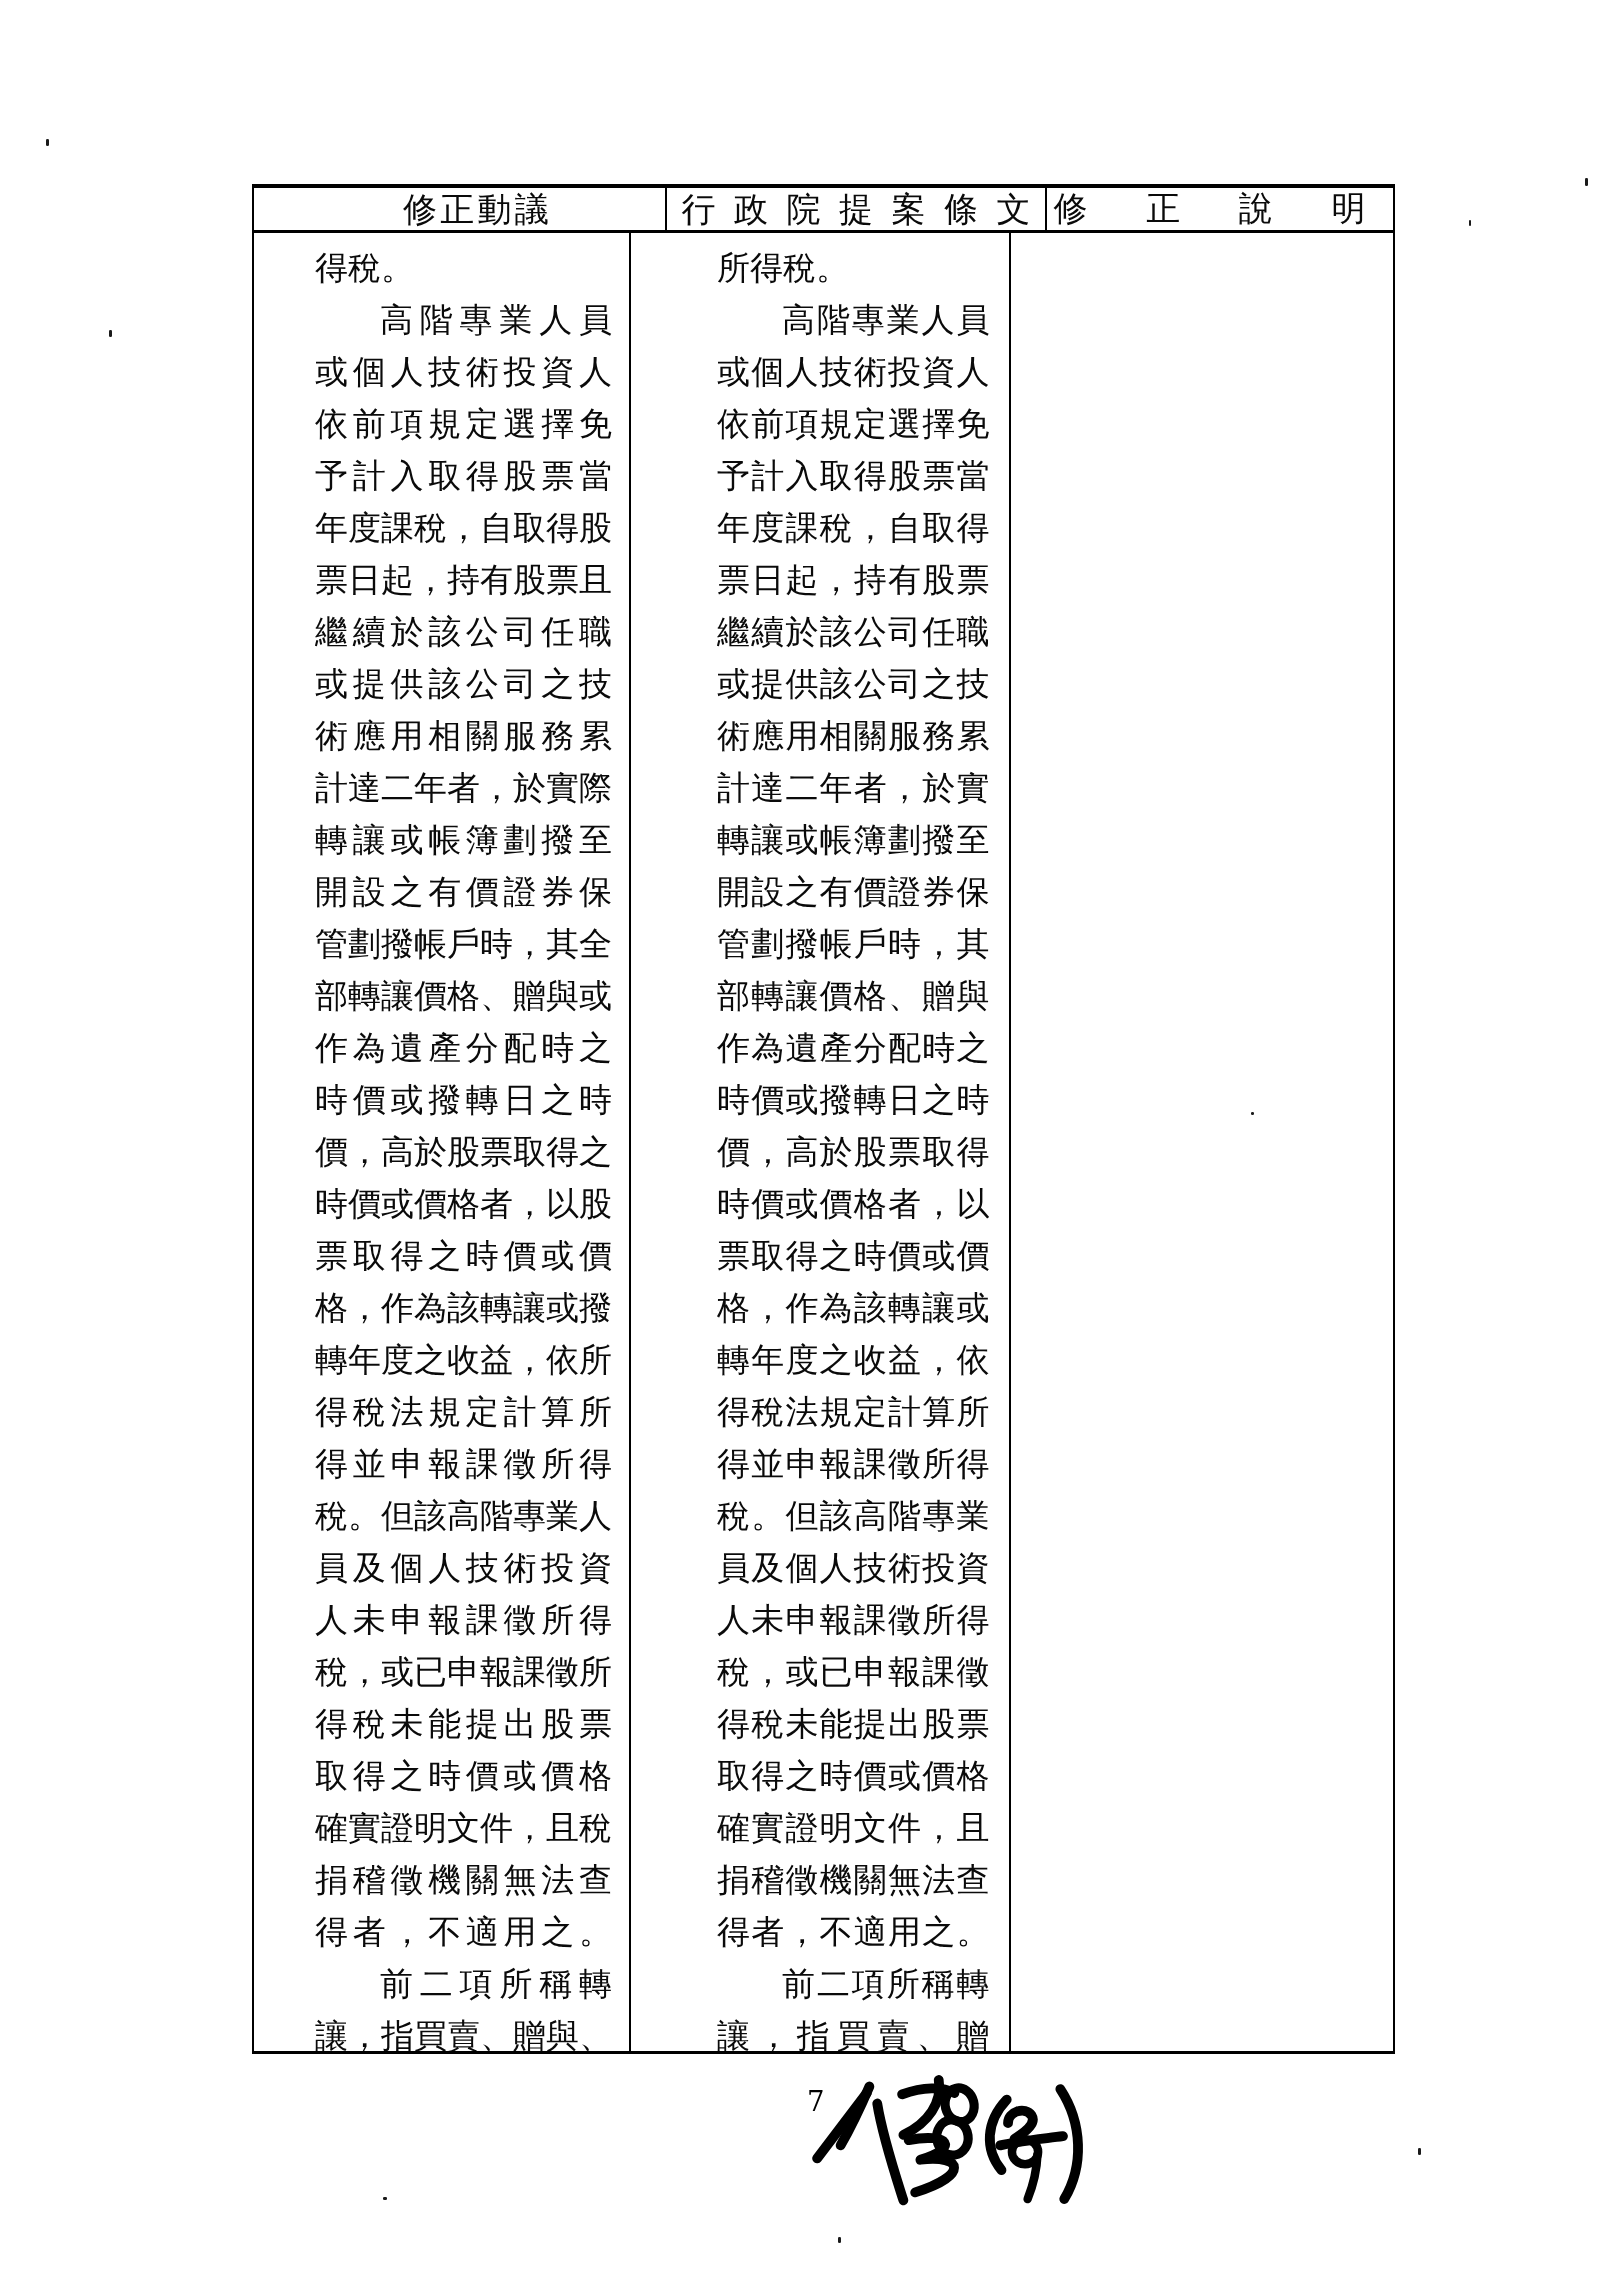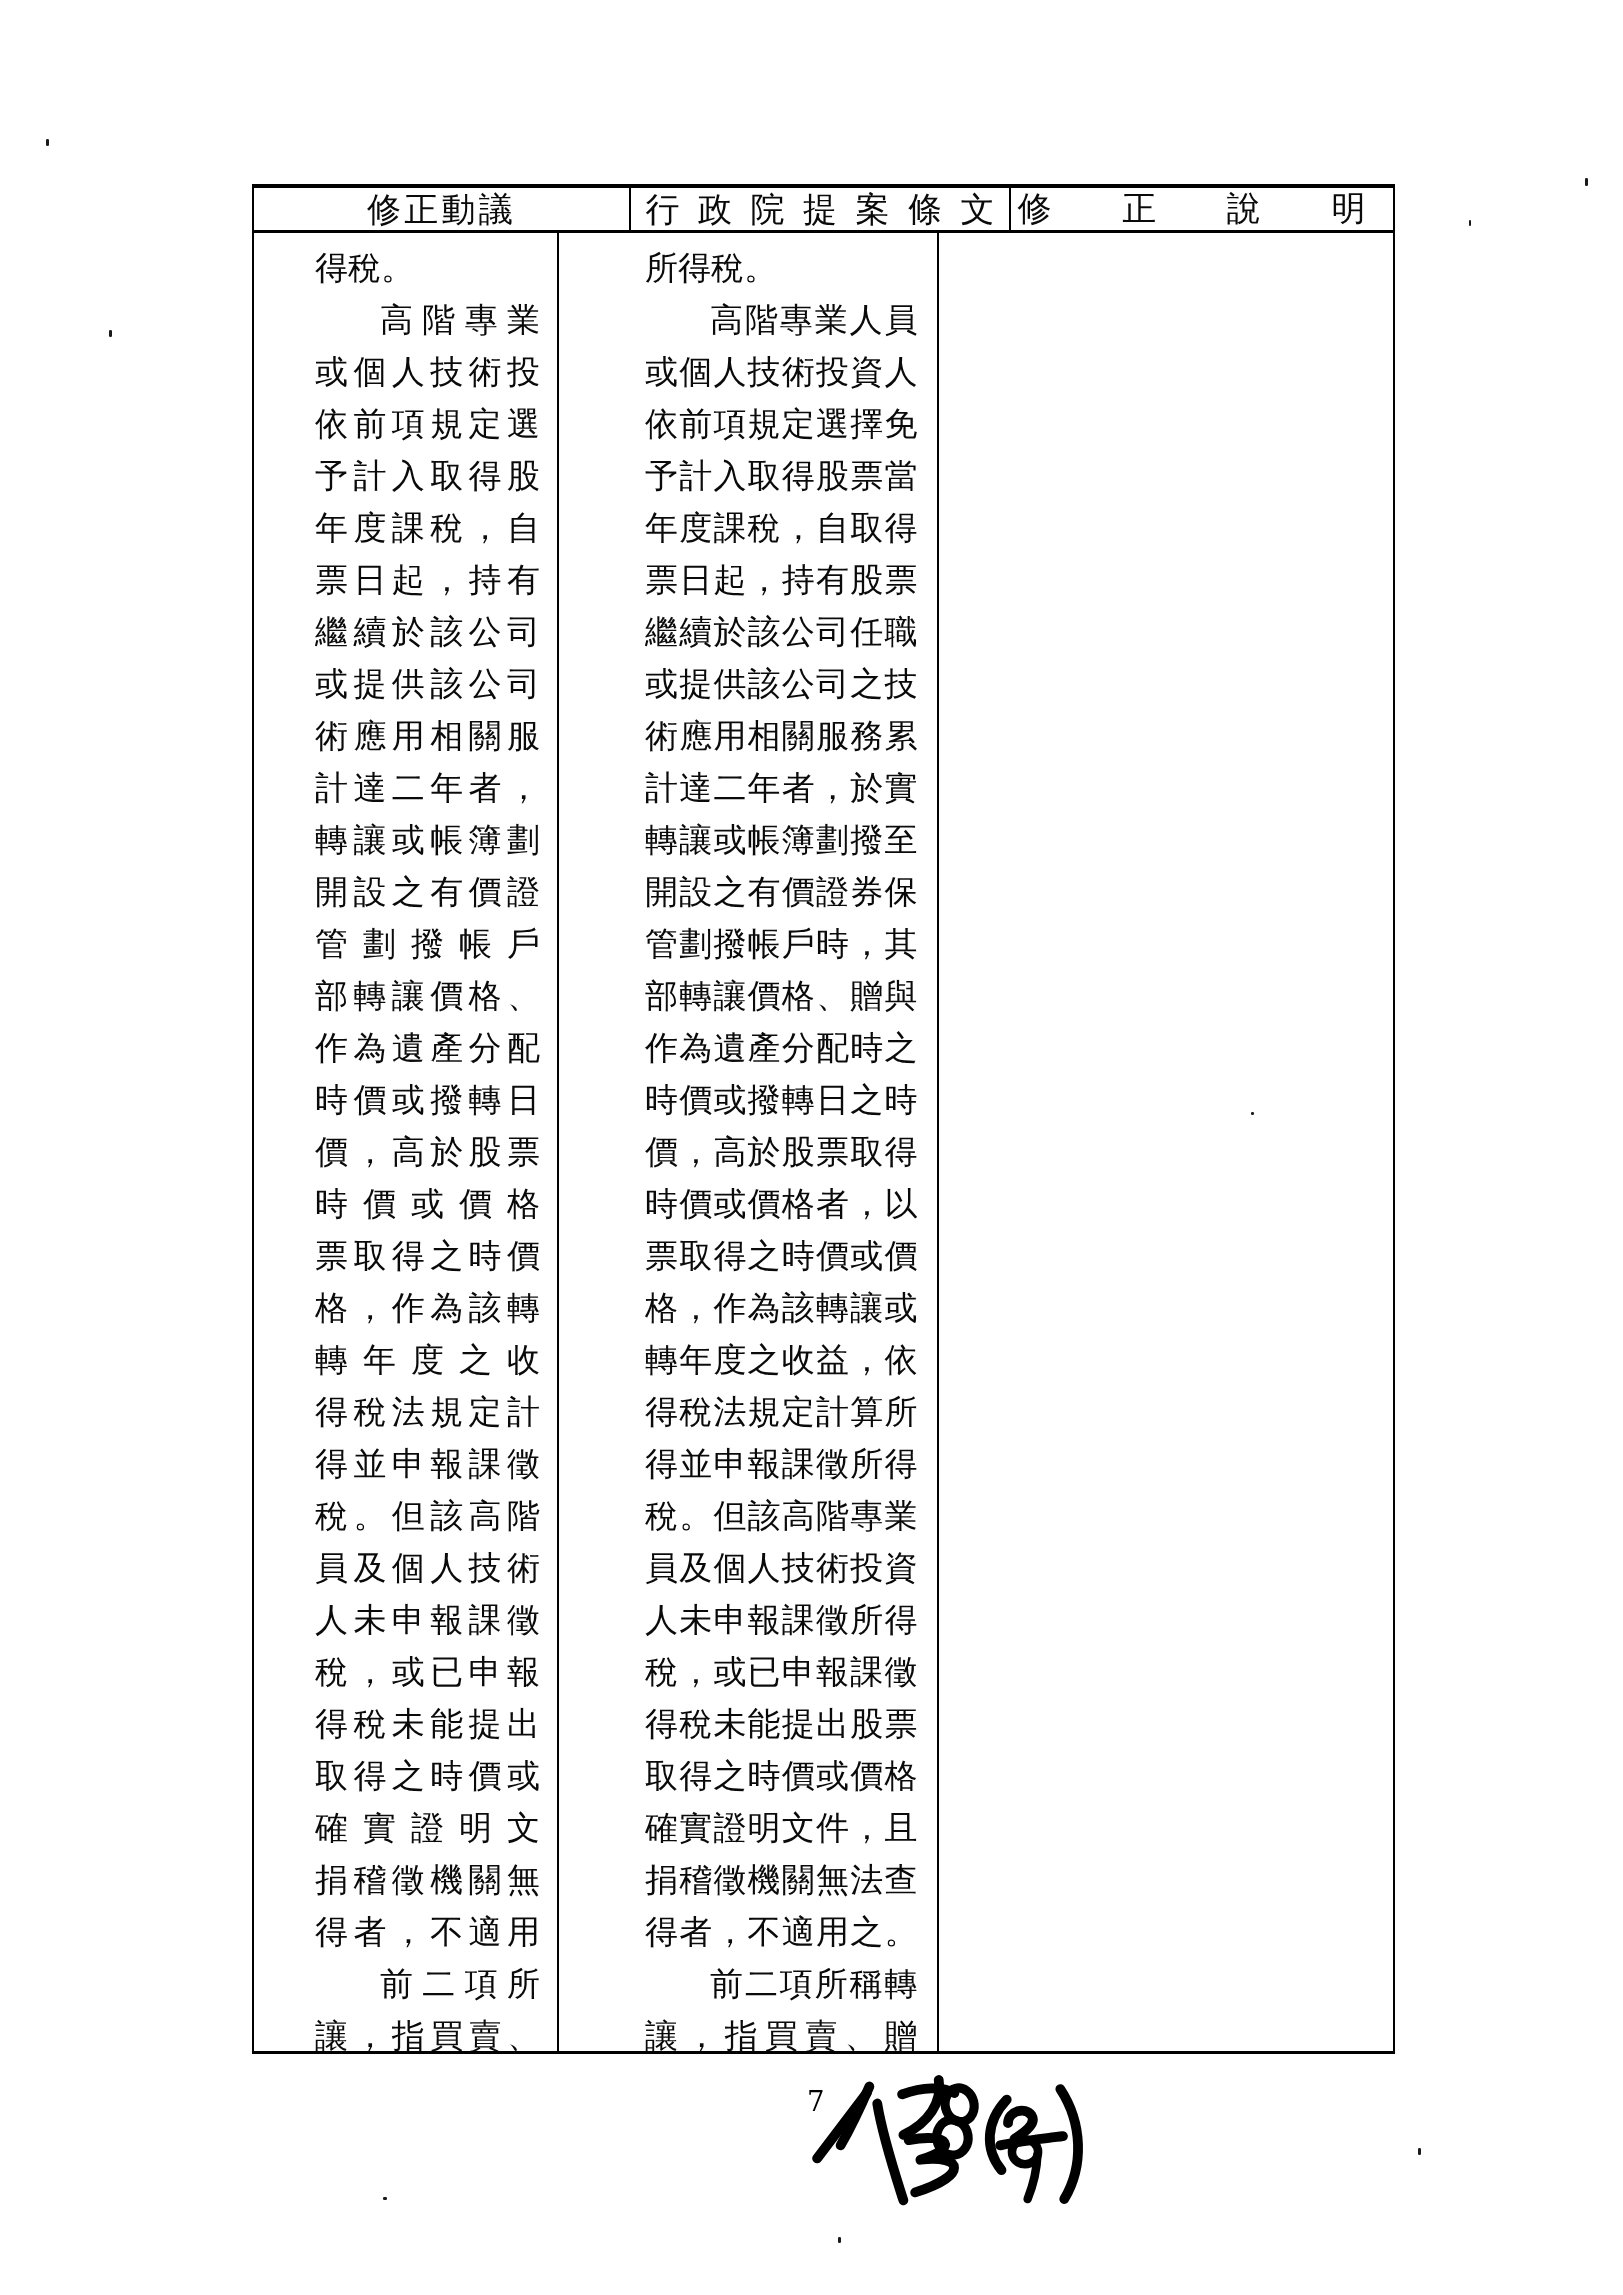--- a/index.html
+++ b/index.html
@@ -14,33 +14,33 @@
   
   .cmp-table{
     position:absolute;left:252px;top:184px;
     width:1143px;height:1870px;
     box-sizing:border-box;
     border:2.6px solid #000;
     border-top-width:4.6px;
     border-bottom-width:3.9px;
     display:flex;flex-direction:column;
   }
-  .hrow{display:flex;border-bottom:3.3px solid #000;height:42px;flex:0 0 auto;}
+  .hrow{display:flex;border-bottom:3.3px solid #000;height:42px;flex:0 0 auto;padding-left:36px;}
   .hcell{
     box-sizing:border-box;
     font-size:34px;line-height:42px;
     white-space:nowrap;
     overflow:hidden;
   }
   .hcell.c1{width:377px;border-right:2.6px solid #000;text-align:center;letter-spacing:3.3px;}
   .hcell.c2{width:380px;border-right:2.6px solid #000;text-align:justify;text-align-last:justify;text-justify:inter-character;padding:0 14.4px;white-space:normal;}
   .hcell.c3{flex:1;text-align:justify;text-align-last:justify;text-justify:inter-character;padding:0 27.5px 0 6.5px;white-space:normal;font-family:Liberation Serif, serif;}
   .brow{display:flex;flex:1 1 auto;min-height:0;}
   .bcell{box-sizing:border-box;padding-top:8.5px;overflow:hidden;}
-  .bcell.c1{width:305px;border-right:2.6px solid #000;padding-left:61px;padding-right:17px;}
+  .bcell.c1{width:377px;border-right:2.6px solid #000;padding-left:61px;padding-right:17px;}
   .bcell.c2{width:380px;border-right:2.6px solid #000;padding-left:86px;padding-right:19.6px;}
   .bcell.c3{flex:1;}
   .line{
     height:52px;line-height:52px;
     font-size:33px;
     text-align:justify;text-align-last:justify;text-justify:inter-character;
     overflow:hidden;
   }
   .line.no-fill{text-align:left;text-align-last:left;}
   .line.indent{padding-left:65px;}

